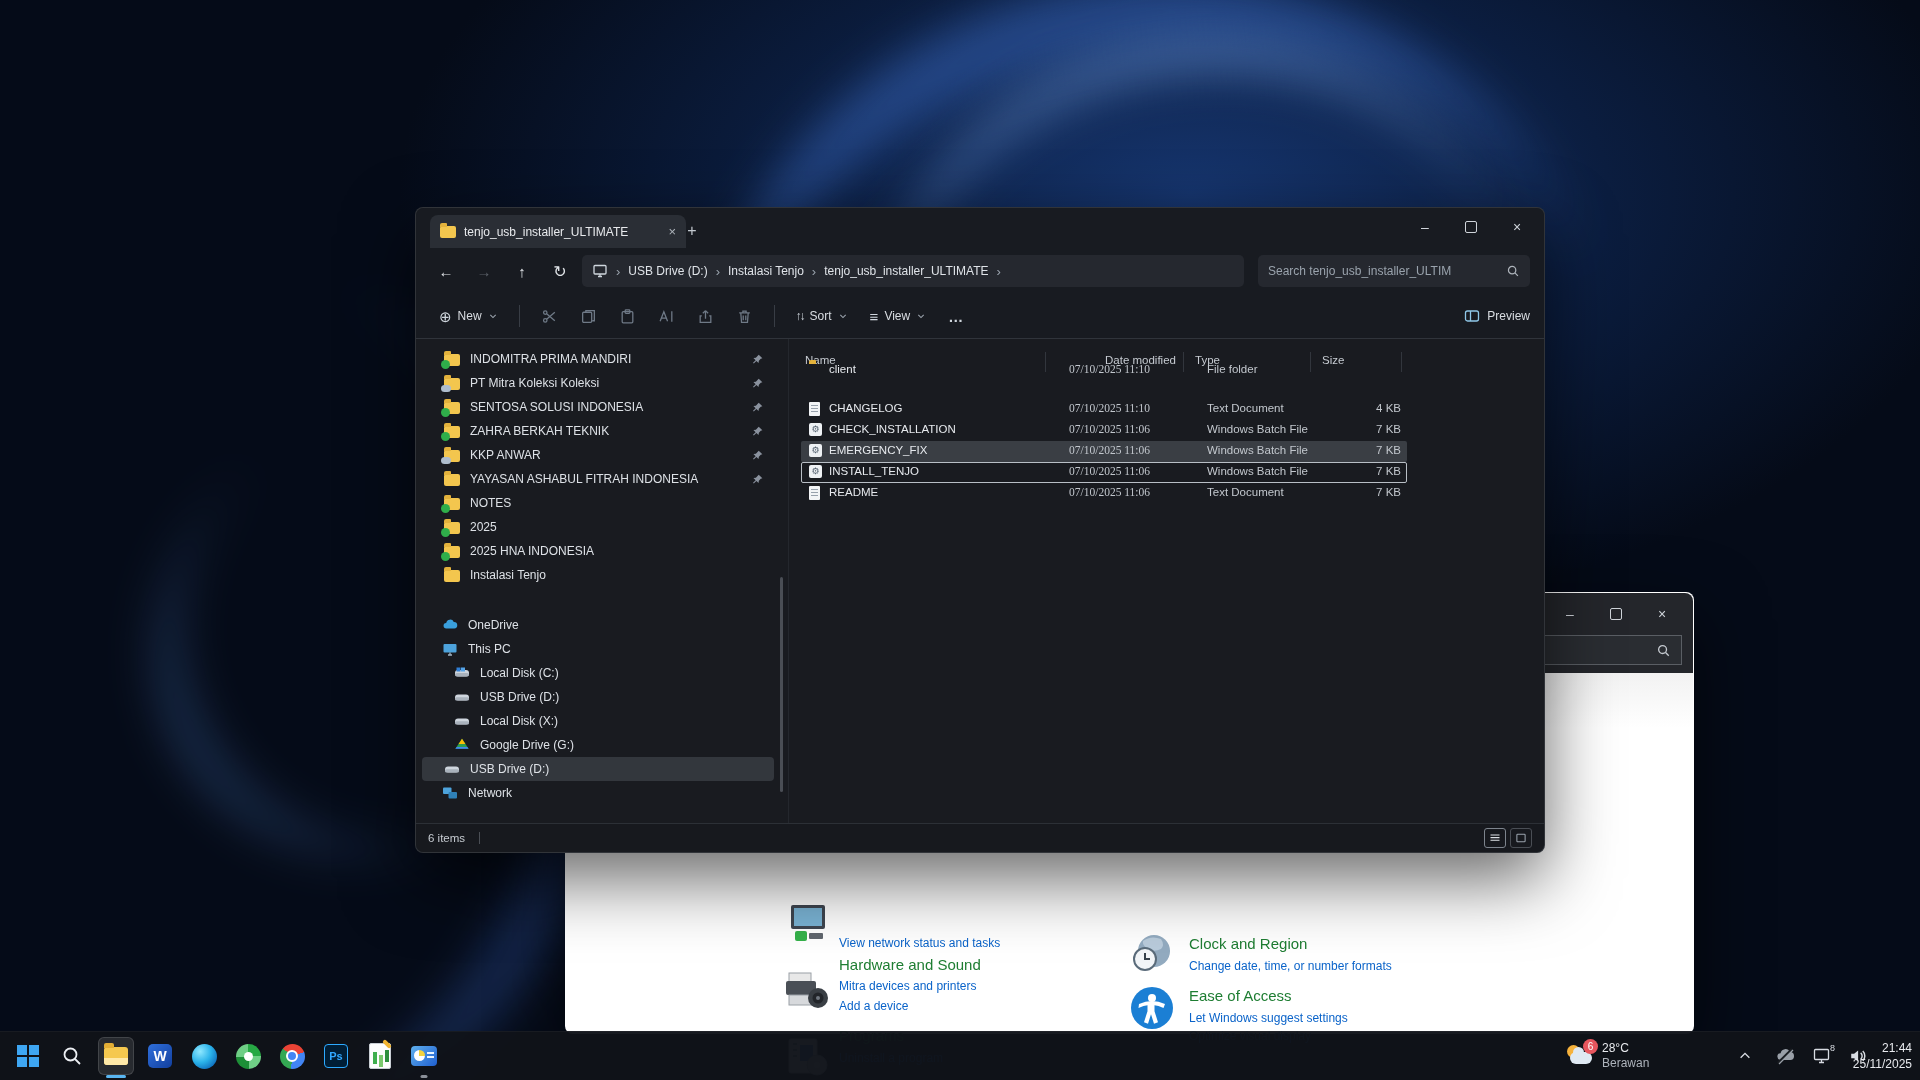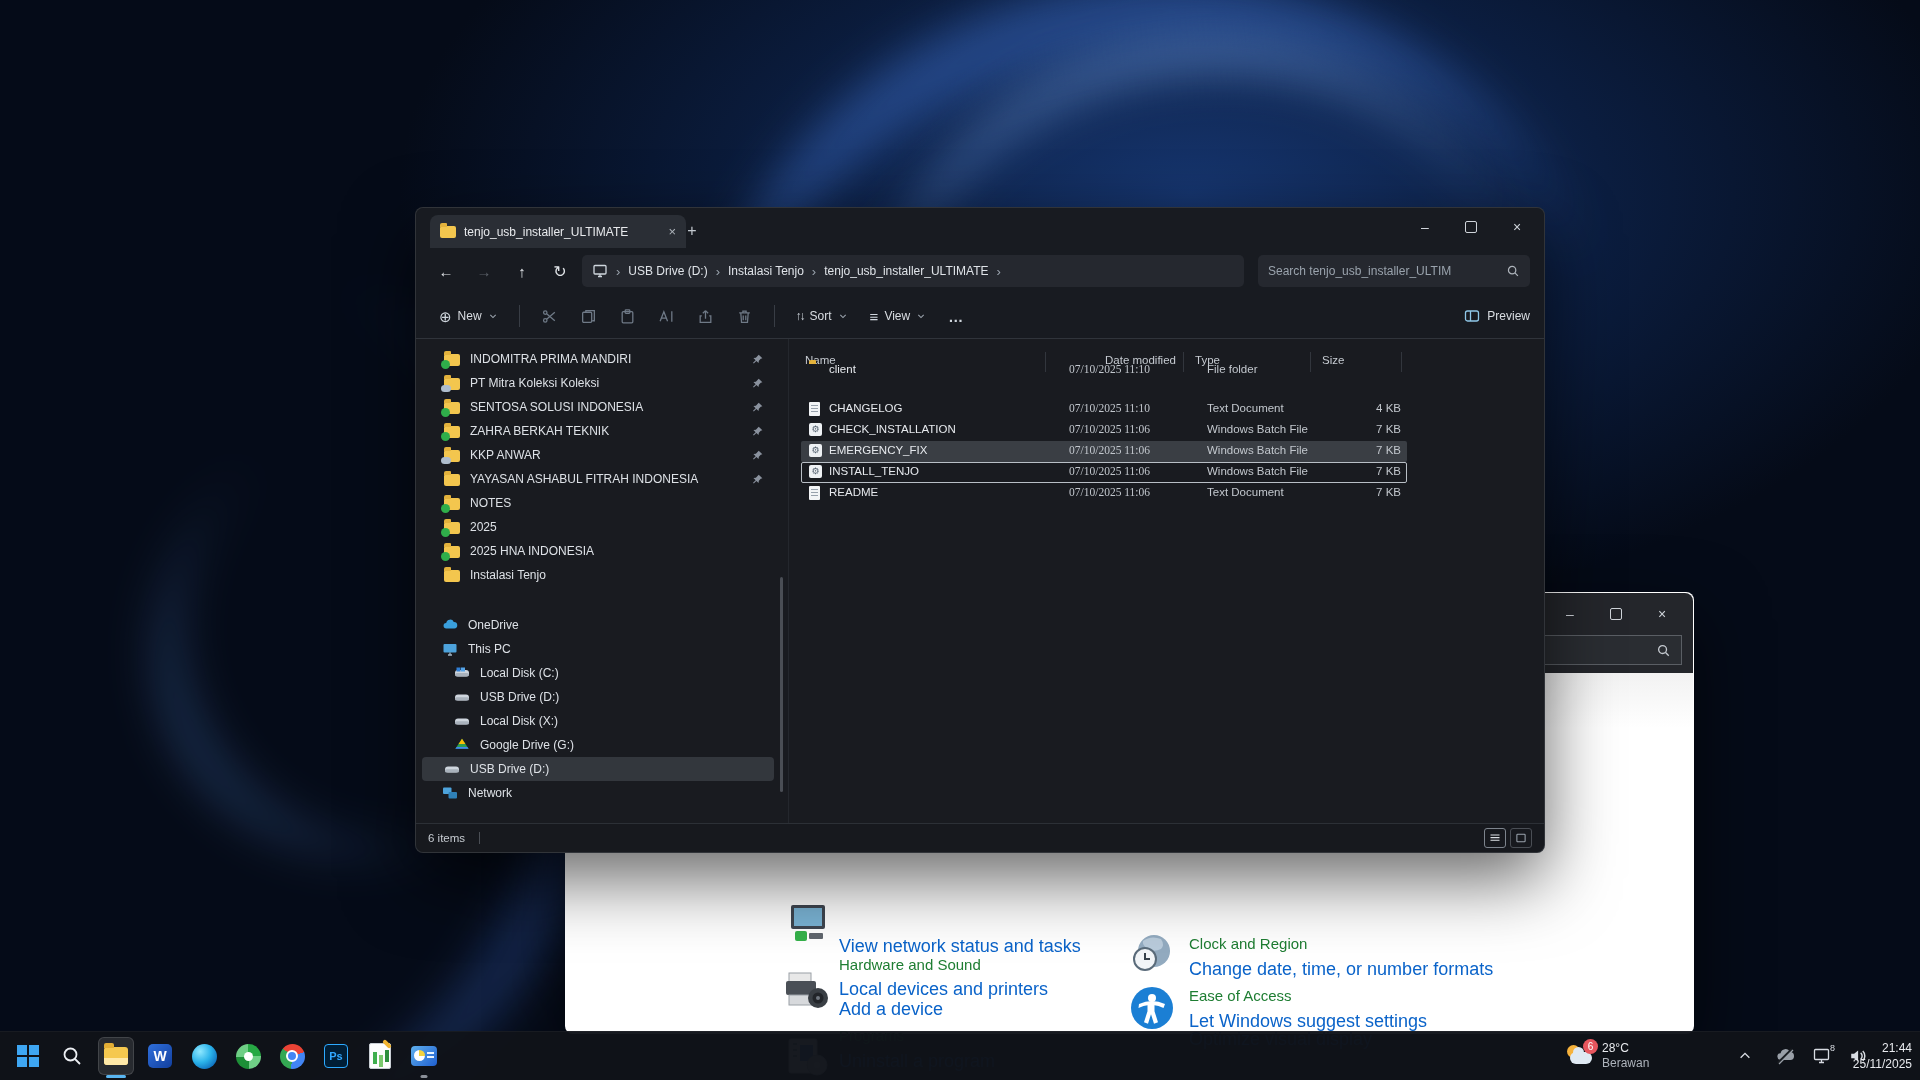--- a/index.html
+++ b/index.html
@@ -84,21 +84,21 @@
 
   
   #cp{left:565px;top:592px;width:1127px;height:440px;background:#fff;z-index:10;}
   .cp-chrome{position:relative;height:80px;background:#24262b;border-radius:8px 8px 0 0;}
   .cp-caps{position:absolute;right:8px;top:4px;display:flex;}
   .cp-search{position:absolute;left:820px;top:42px;width:296px;height:30px;border:1px solid #5a5e64;background:#2a2d32;
      display:flex;align-items:center;padding:0 10px;font-size:12.5px;color:#b9bec4;box-sizing:border-box;}
   .cp-search .mag{margin-left:auto;}
   .cp-body{position:absolute;top:80px;left:0;right:0;bottom:0;background:linear-gradient(#f2f2f2,#fff 55px);border-radius:0 0 8px 8px;}
   .cph{font-size:15px;color:#1e7d32;}
-  .cpl{font-size:18px;color:#0a63c9;}
+  .cpl{font-size:12px;color:#0a63c9;}
 
   
   #tb{position:absolute;left:0;bottom:0;width:1920px;height:48px;background:rgba(16,19,25,.97);z-index:50;
       border-top:1px solid rgba(255,255,255,.04);}
   .tb-apps{position:absolute;left:6px;top:0;height:48px;display:flex;}
   .slot{position:relative;width:44px;height:48px;display:flex;align-items:center;justify-content:center;}
   .slot.active::before{content:"";position:absolute;inset:5px 4px;border-radius:6px;background:rgba(255,255,255,.10);border:1px solid rgba(255,255,255,.13);}
   .run-line{position:absolute;bottom:2px;left:50%;transform:translateX(-50%);height:3px;border-radius:2px;}
   .rl-act{width:20px;background:#59b6f2;}
   .rl-bg{width:7px;background:#8a8f98;}
@@ -184,21 +184,21 @@
       <div class="abs" style="left:219px;top:298px;">
         <svg width="44" height="42" viewBox="0 0 44 42">
             <rect x="4" y="2" width="22" height="10" fill="#e8e8e8" stroke="#9aa0a6"></rect>
             <rect x="1" y="10" width="30" height="14" rx="2" fill="#4a4f56"></rect>
             <rect x="4" y="24" width="24" height="10" fill="#d7d9dc" stroke="#9aa0a6"></rect>
             <circle cx="33" cy="27" r="10" fill="#3a3f45"></circle>
             <circle cx="33" cy="27" r="5.5" fill="#22252a"></circle>
             <circle cx="33" cy="27" r="2" fill="#707780"></circle>
           </svg>
       </div>
-      <div class="abs cpl" style="left:273px;top:306px;">Local devices and printers</div>
+      <div class="abs cpl" style="left:273px;top:306px;">Mitra devices and printers</div>
       <div class="abs cpl" style="left:273px;top:326px;">Add a device</div>
 
       <div class="abs cph" style="left:273px;top:354px;">Programs</div>
       <div class="abs" style="left:221px;top:364px;">
         <svg width="42" height="40" viewBox="0 0 42 40">
             <rect x="2" y="2" width="28" height="34" rx="2" fill="#fdfdfd" stroke="#b8bcc2"></rect>
             <rect x="6" y="6" width="4" height="2" fill="#8a9098"></rect>
             <rect x="6" y="12" width="4" height="2" fill="#8a9098"></rect>
             <rect x="6" y="18" width="4" height="2" fill="#8a9098"></rect>
             <rect x="13" y="8" width="13" height="16" fill="#3b7dd8"></rect>

